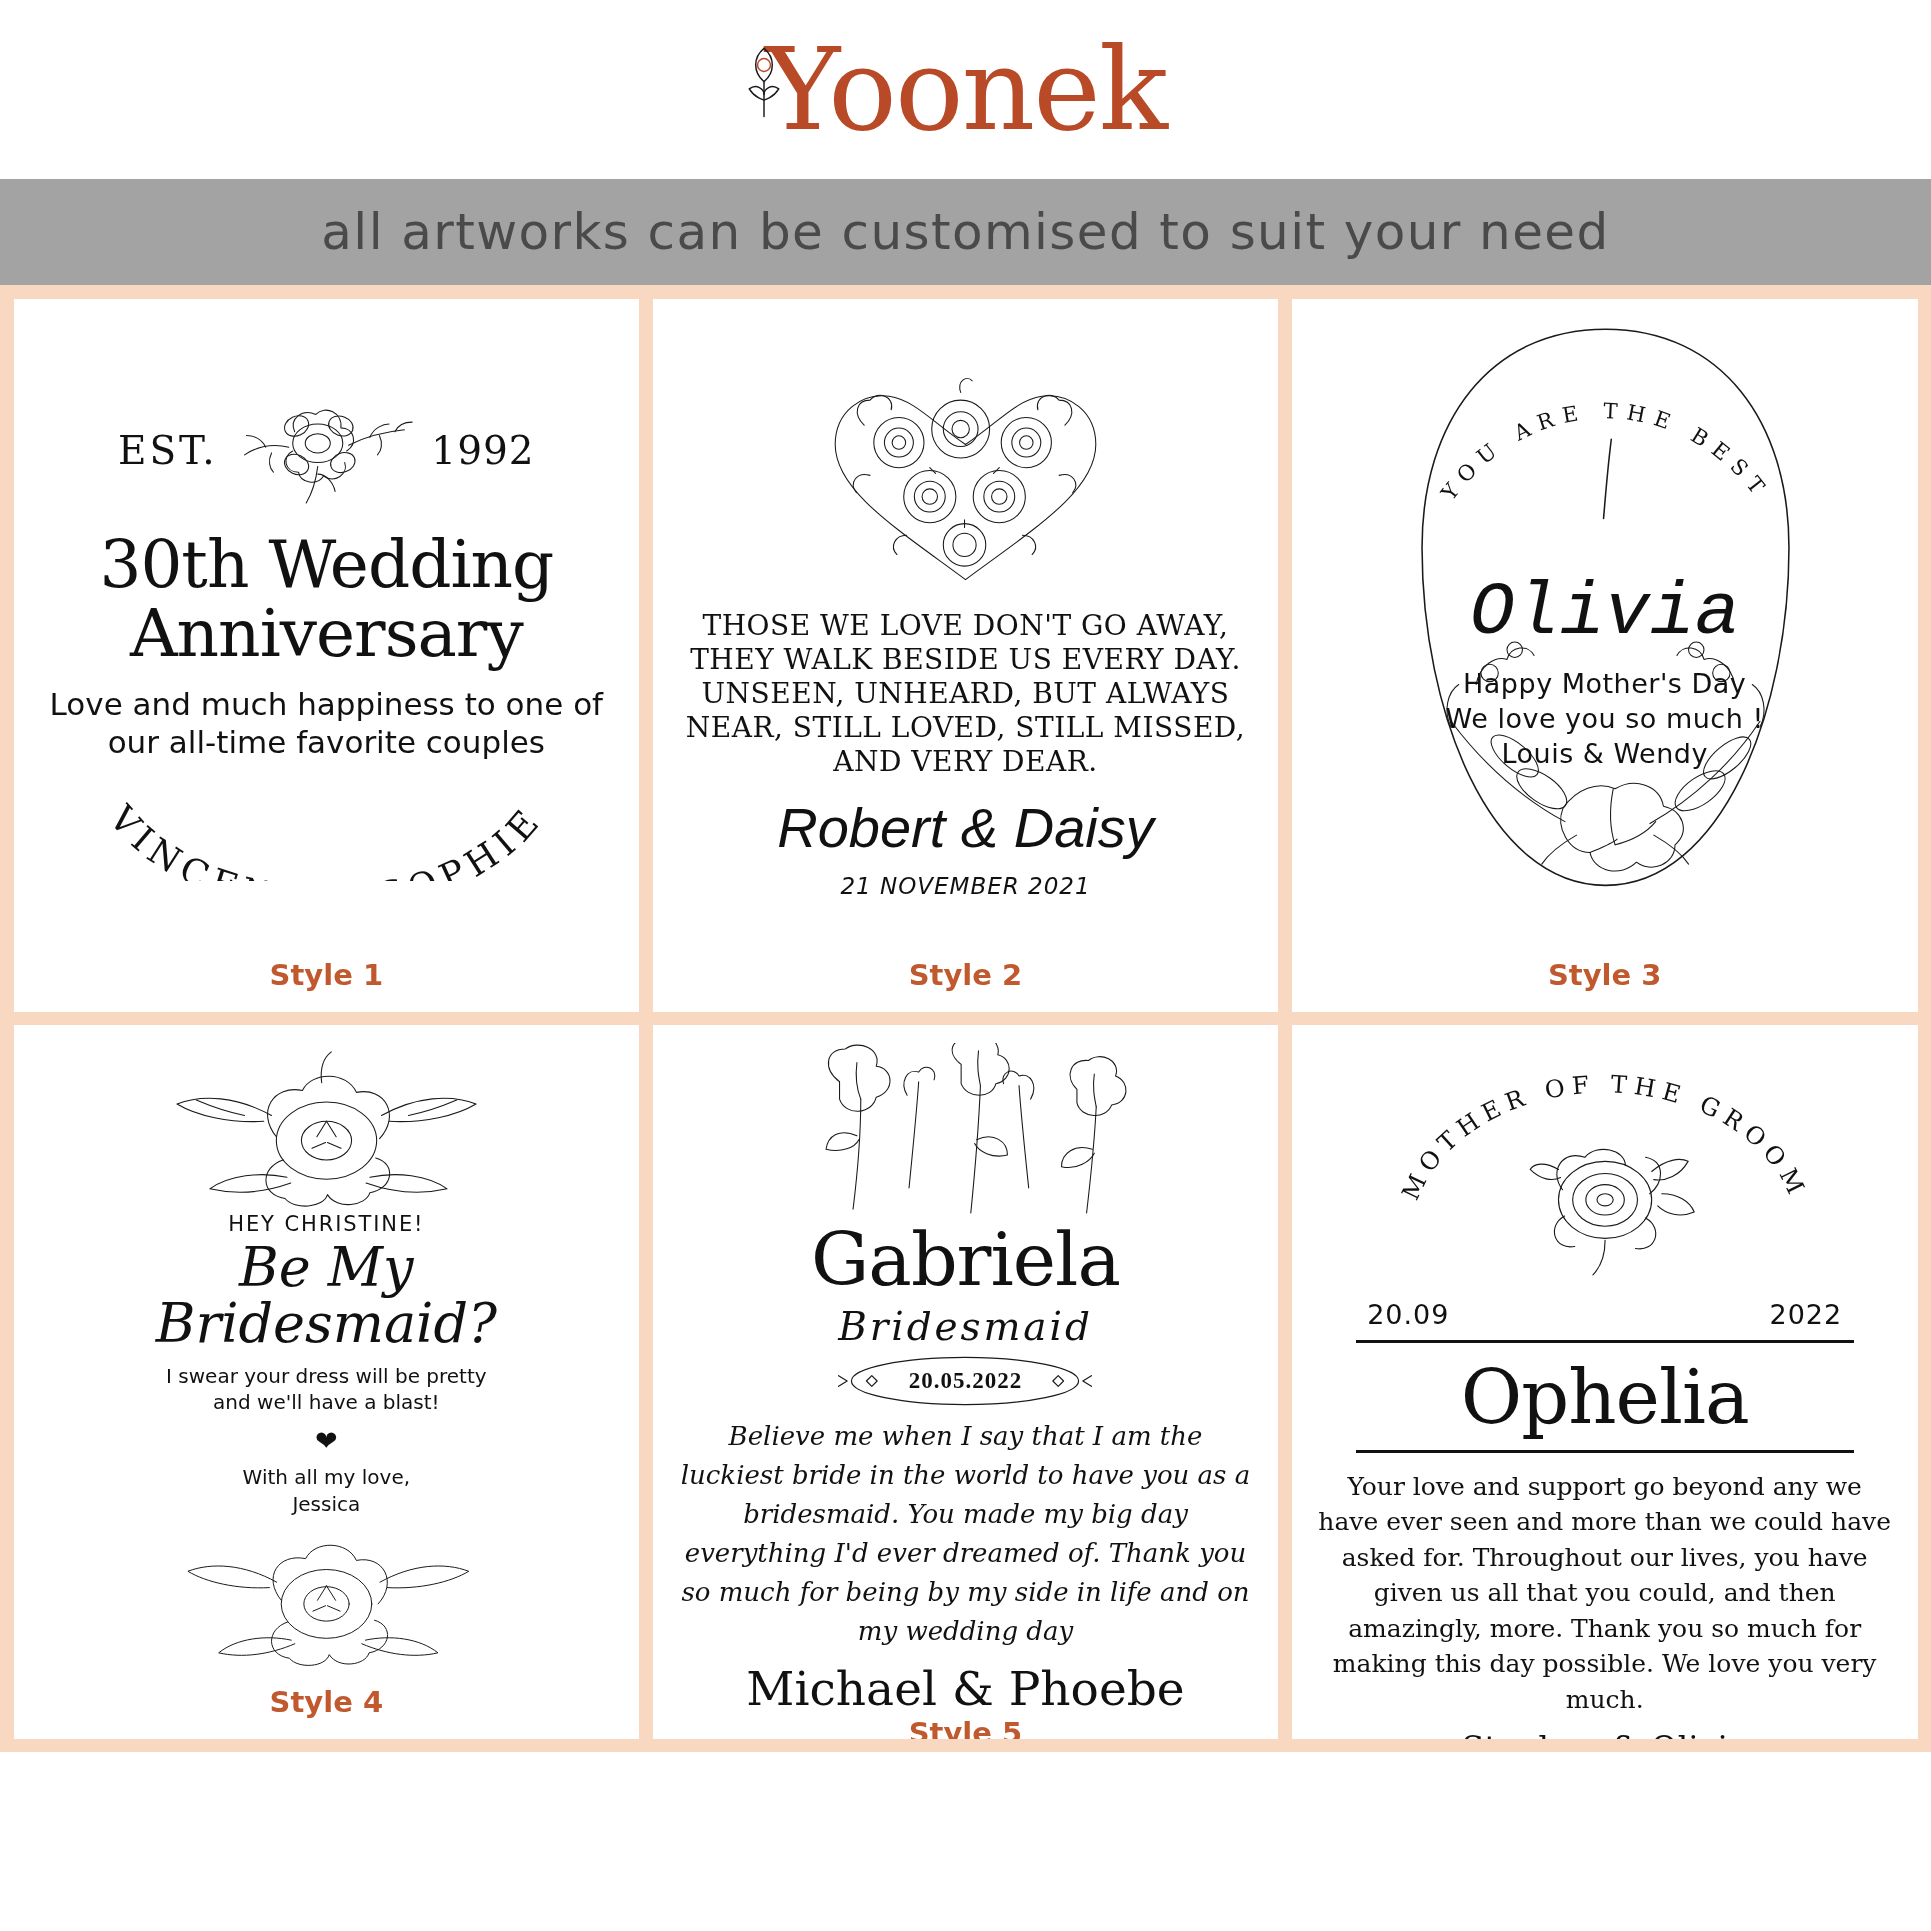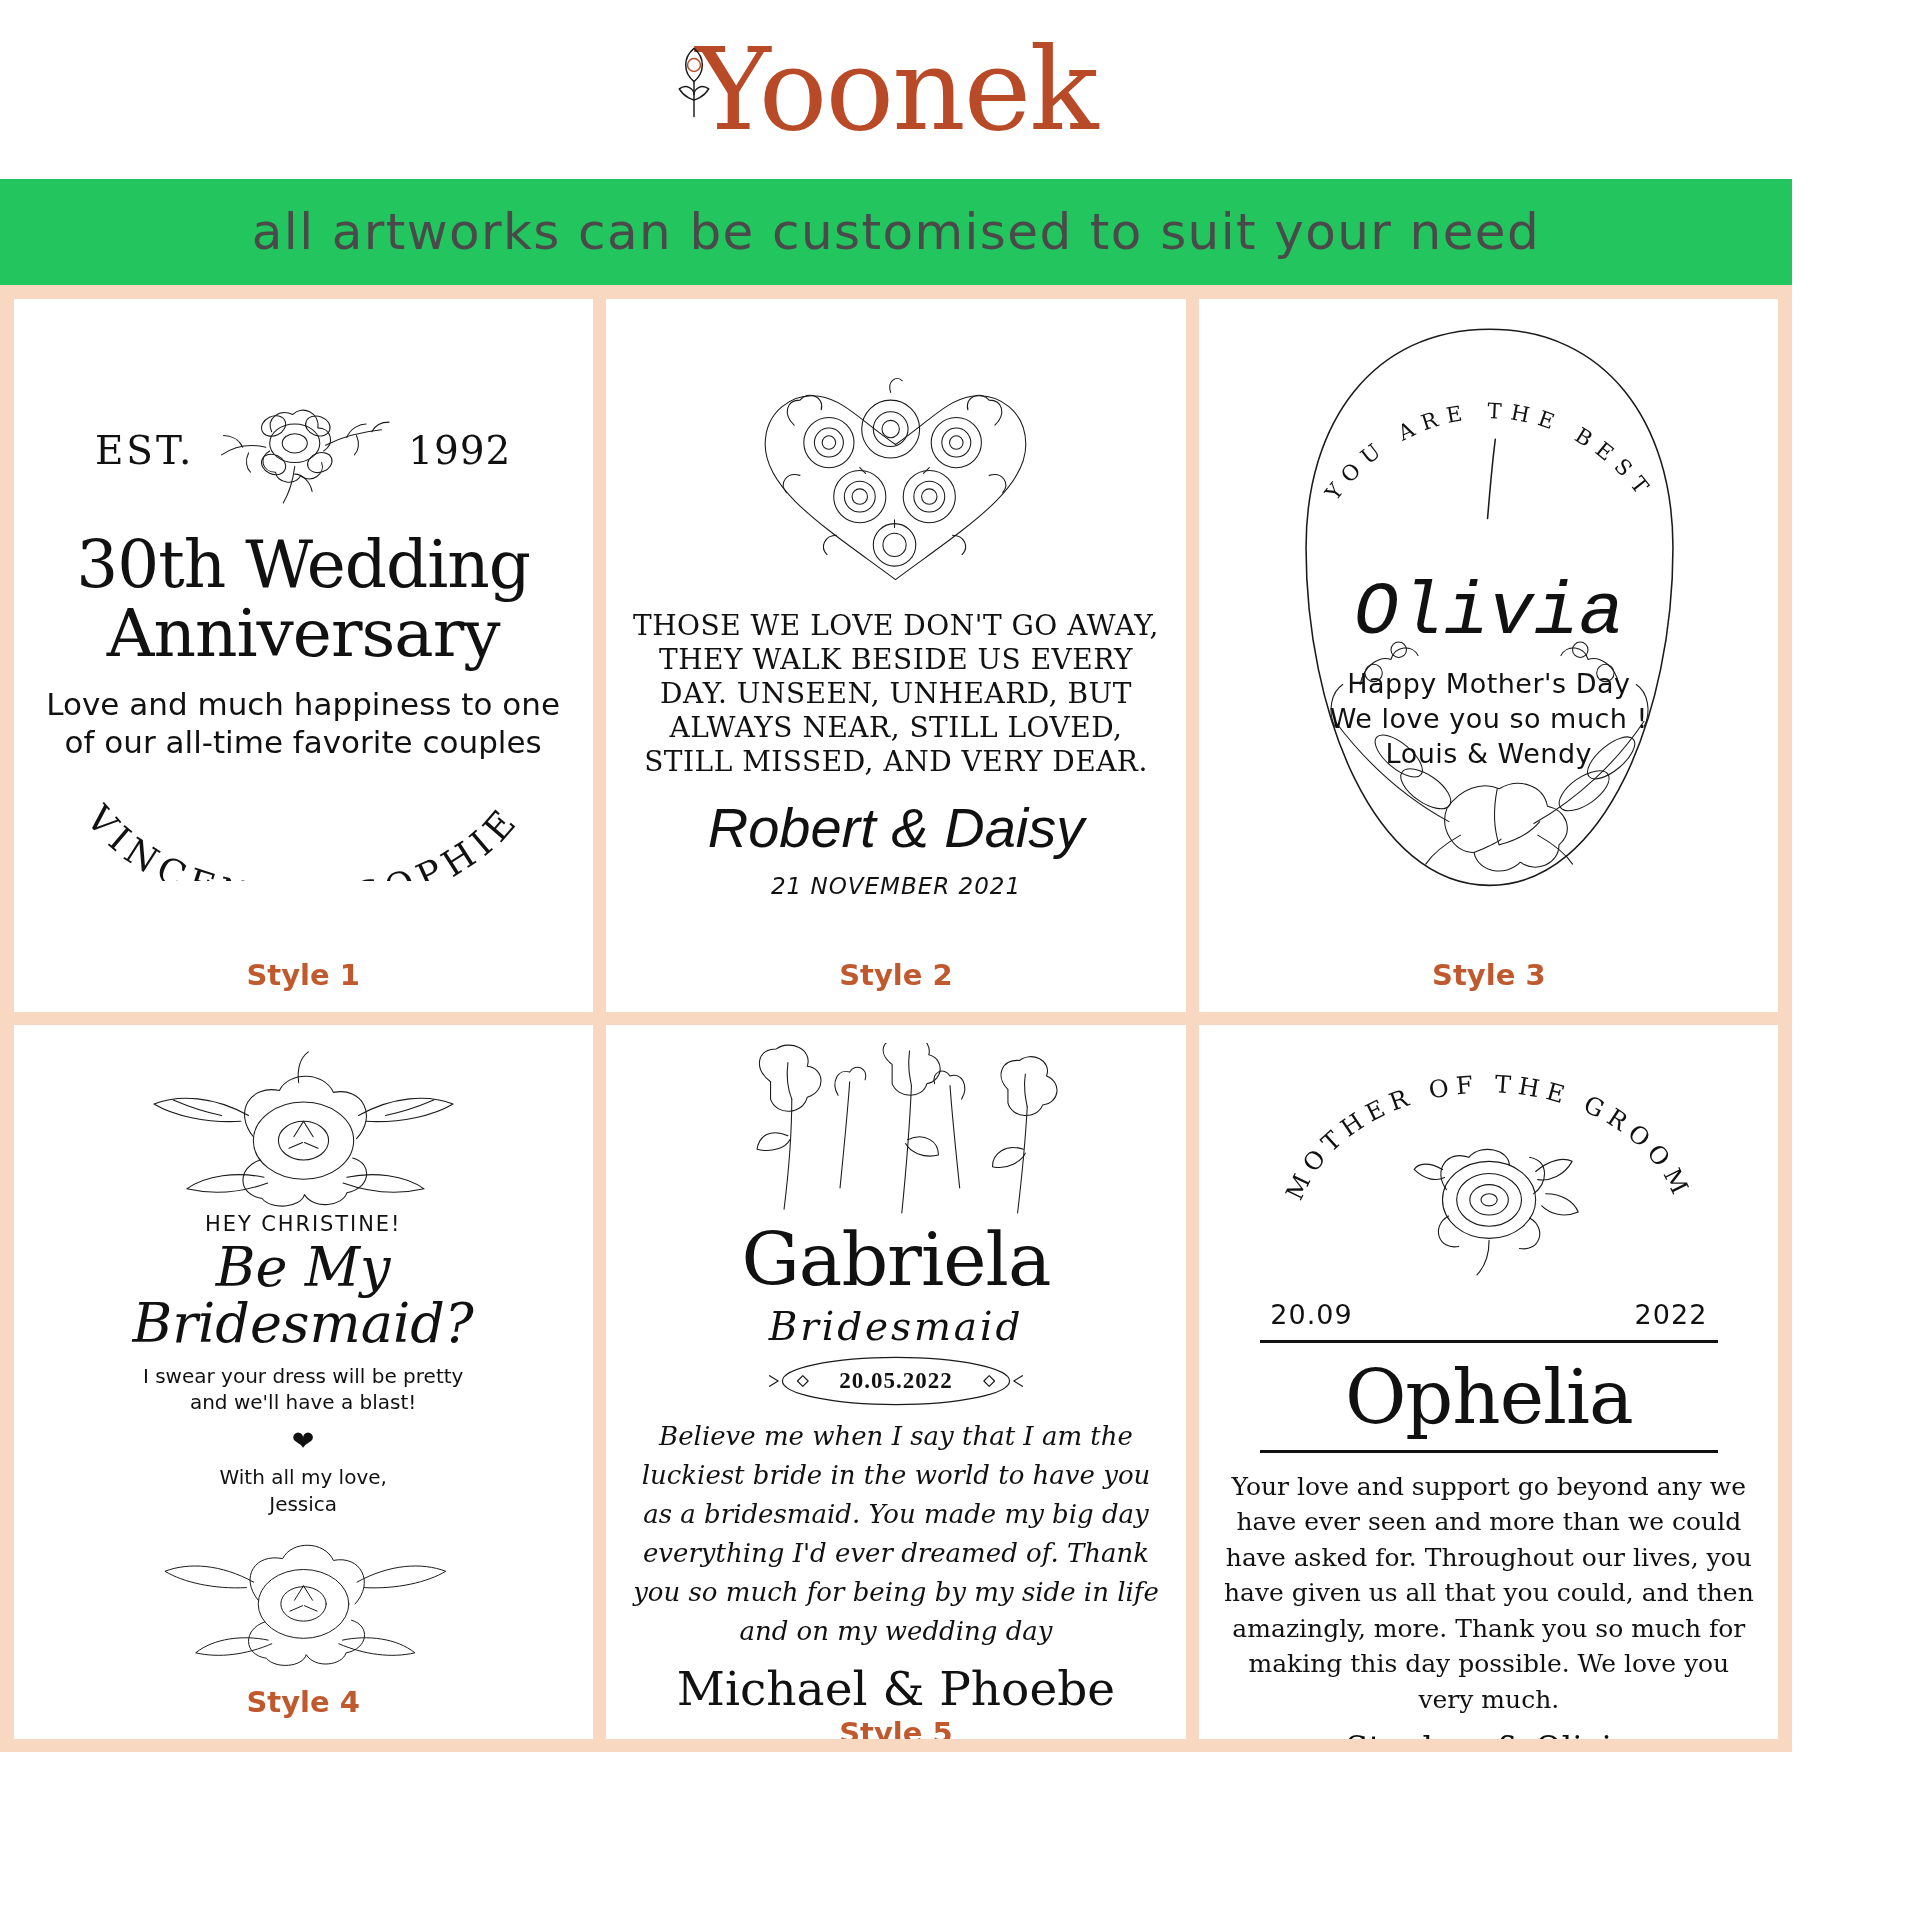--- a/index.html
+++ b/index.html
@@ -2,21 +2,21 @@
 <html><head>
 <meta charset="utf-8">
 <style>
   * { box-sizing: border-box; }
   html, body {
     margin: 0; padding: 0;
     width: 1931px; height: 1931px;
     background: #ffffff;
     font-family: "Liberation Sans", sans-serif;
   }
-  .page { width: 1792px; height: 1931px; position: relative; overflow: hidden; background:#fff; }
+  .page { width: 1931px; height: 1931px; position: relative; overflow: hidden; background:#fff; }
 
   
   .brand {
     height: 179px;
     display: flex; align-items: center; justify-content: center;
     background: #fff;
   }
   .brand-word {
     font-family: "DejaVu Serif", serif;
     font-size: 114px;
@@ -43,21 +43,21 @@
   .navy-title {
     color: #ffffff;
     font-family: "DejaVu Serif", serif;
     font-size: 60px;
     letter-spacing: 1.9px;
     white-space: nowrap;
   }
 
   
   .peach-bar {
-    background: #22c55e;
+    background: #a3a3a3;
     height: 106px;
     display: flex; align-items: center; justify-content: center;
   }
   .peach-text {
     color: #4a4a4a;
     font-size: 50px;
     letter-spacing: 1.4px;
     font-family: "DejaVu Sans", sans-serif;
   }
 

